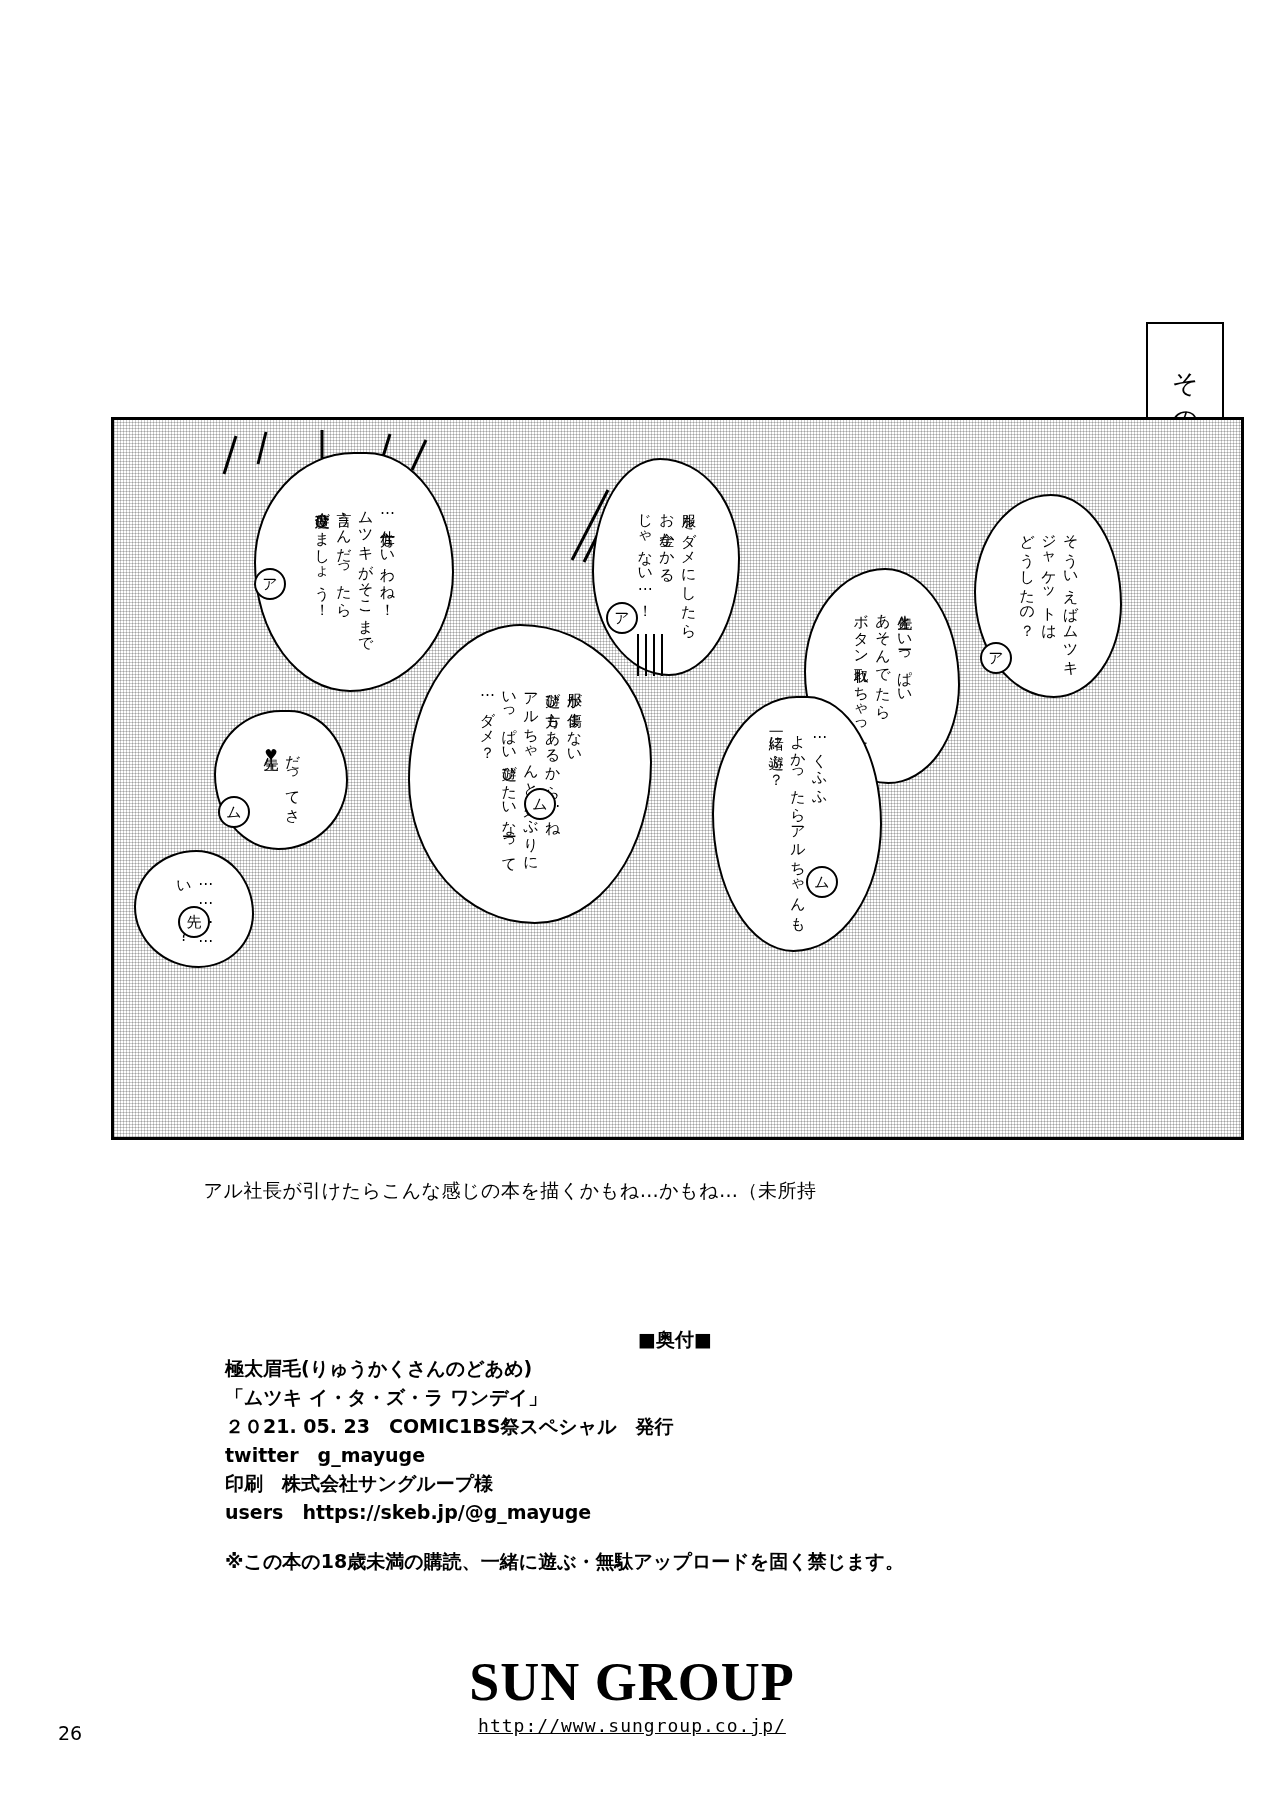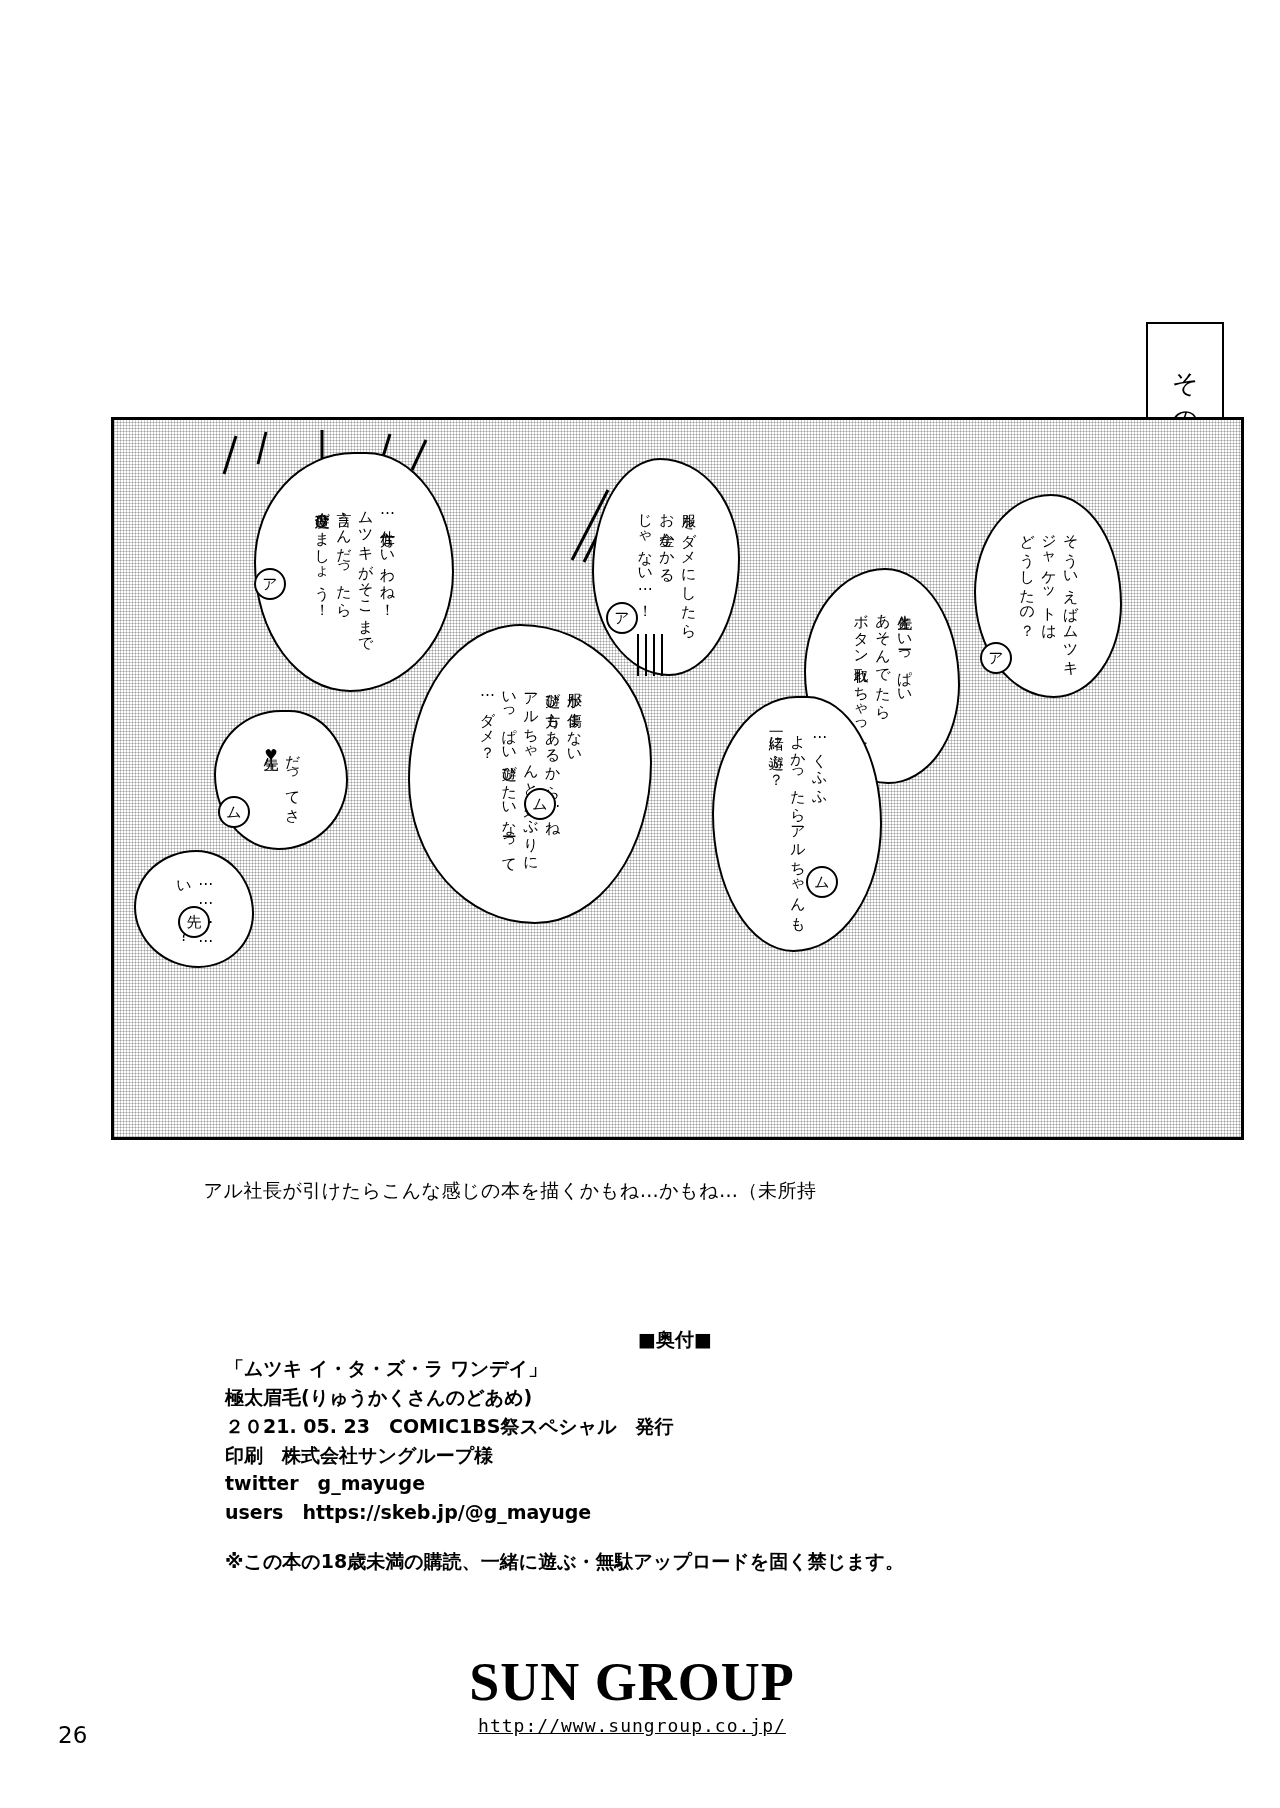--- a/index.html
+++ b/index.html
@@ -160,21 +160,21 @@
     margin-top: 6px;
     text-decoration: underline;
   }
 
   
   .page-number {
     position: absolute;
     left: 58px;
     top: 1722px;
     font-family: "DejaVu Sans", sans-serif;
-    font-size: 23px;
+    font-size: 19px;
   }
 </style>
 </head>
 <body>
 
 <div class="side-label">
   <div class="vtext">そのあと</div>
 </div>
 
 <div class="panel">
@@ -269,25 +269,25 @@
   <div class="tag" style="left:64px; top:486px;">
     <span>先</span>
   </div>
 
 </div>
 
 <div class="panel-caption">アル社長が引けたらこんな感じの本を描くかもね…かもね…（未所持</div>
 
 <div class="colophon">
   <div class="line head">■奥付■</div>
+  <div class="line">極太眉毛(りゅうかくさんのどあめ)</div>
   <div class="line">「ムツキ イ・タ・ズ・ラ ワンデイ」</div>
-  <div class="line">極太眉毛(りゅうかくさんのどあめ)</div>
   <div class="line">２０21. 05. 23　COMIC1BS祭スペシャル　発行</div>
+  <div class="line">twitter　g_mayuge</div>
   <div class="line">印刷　株式会社サングループ様</div>
-  <div class="line">twitter　g_mayuge</div>
   <div class="line">users　https://skeb.jp/@g_mayuge</div>
   <div class="notice">※この本の18歳未満の購読、一緒に遊ぶ・無駄アップロードを固く禁じます。</div>
 </div>
 
 <div class="publisher">
   <div class="logo">SUN GROUP</div>
   <div class="url">http://www.sungroup.co.jp/</div>
 </div>
 
 <div class="page-number">26</div>

